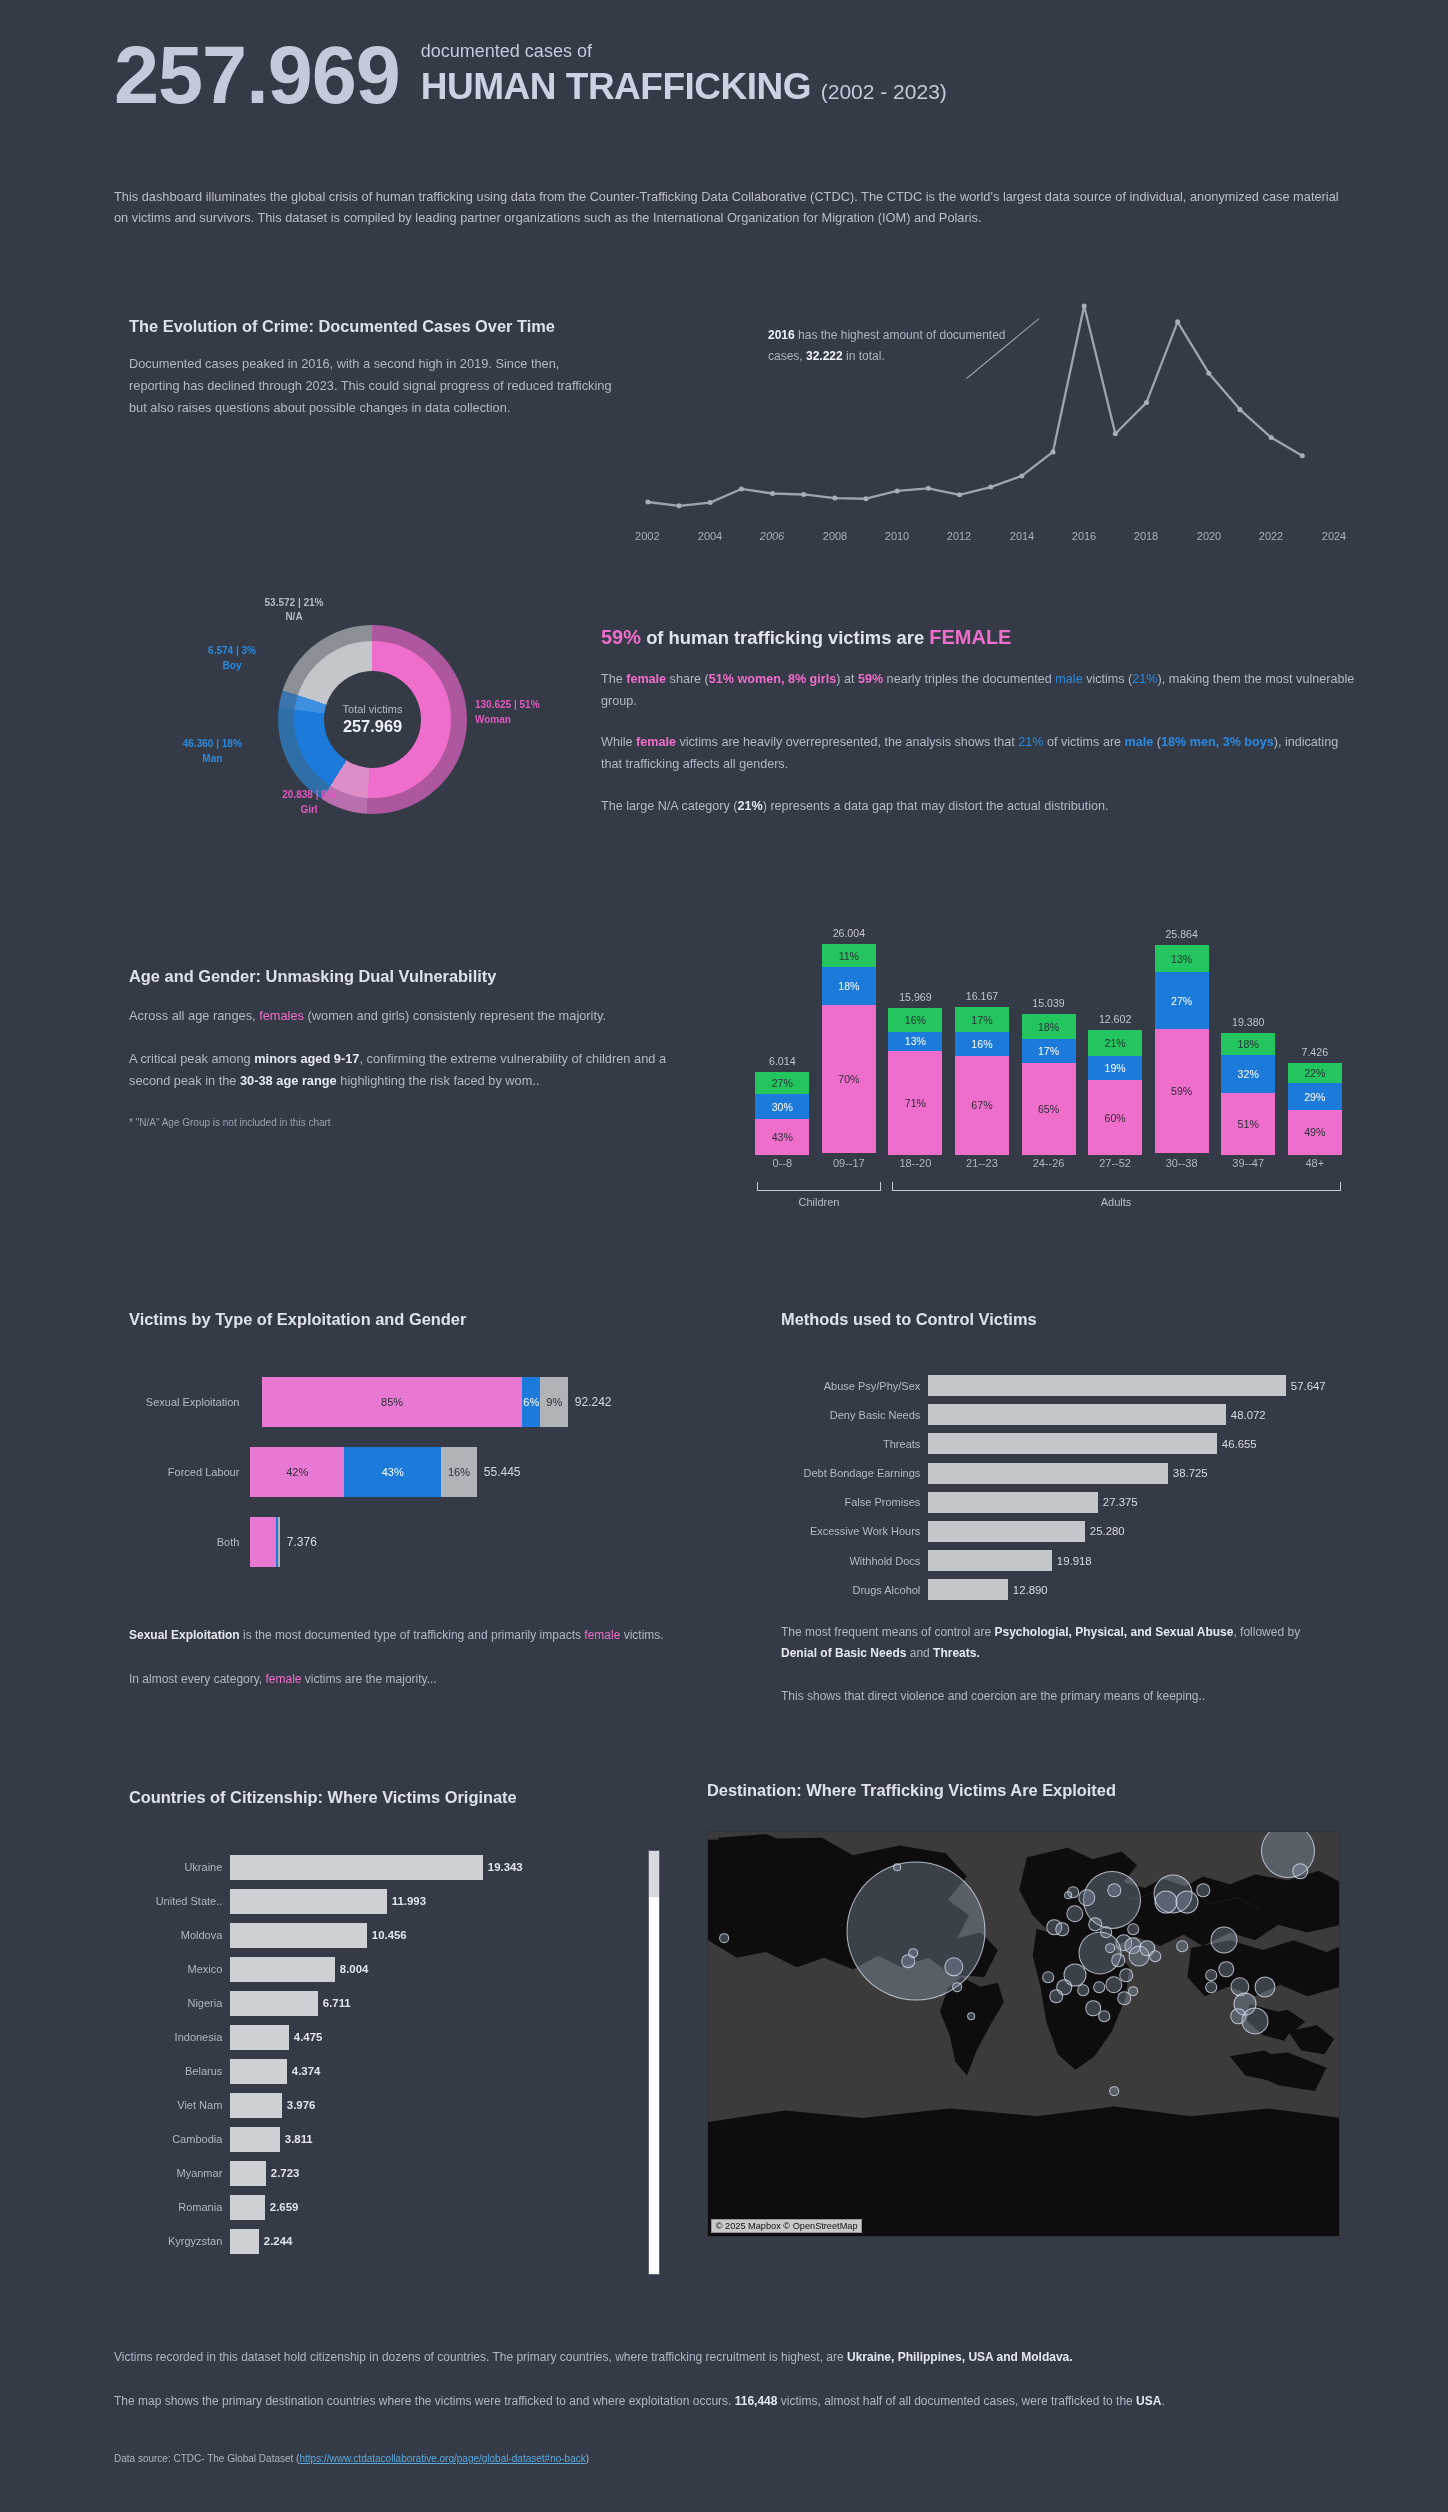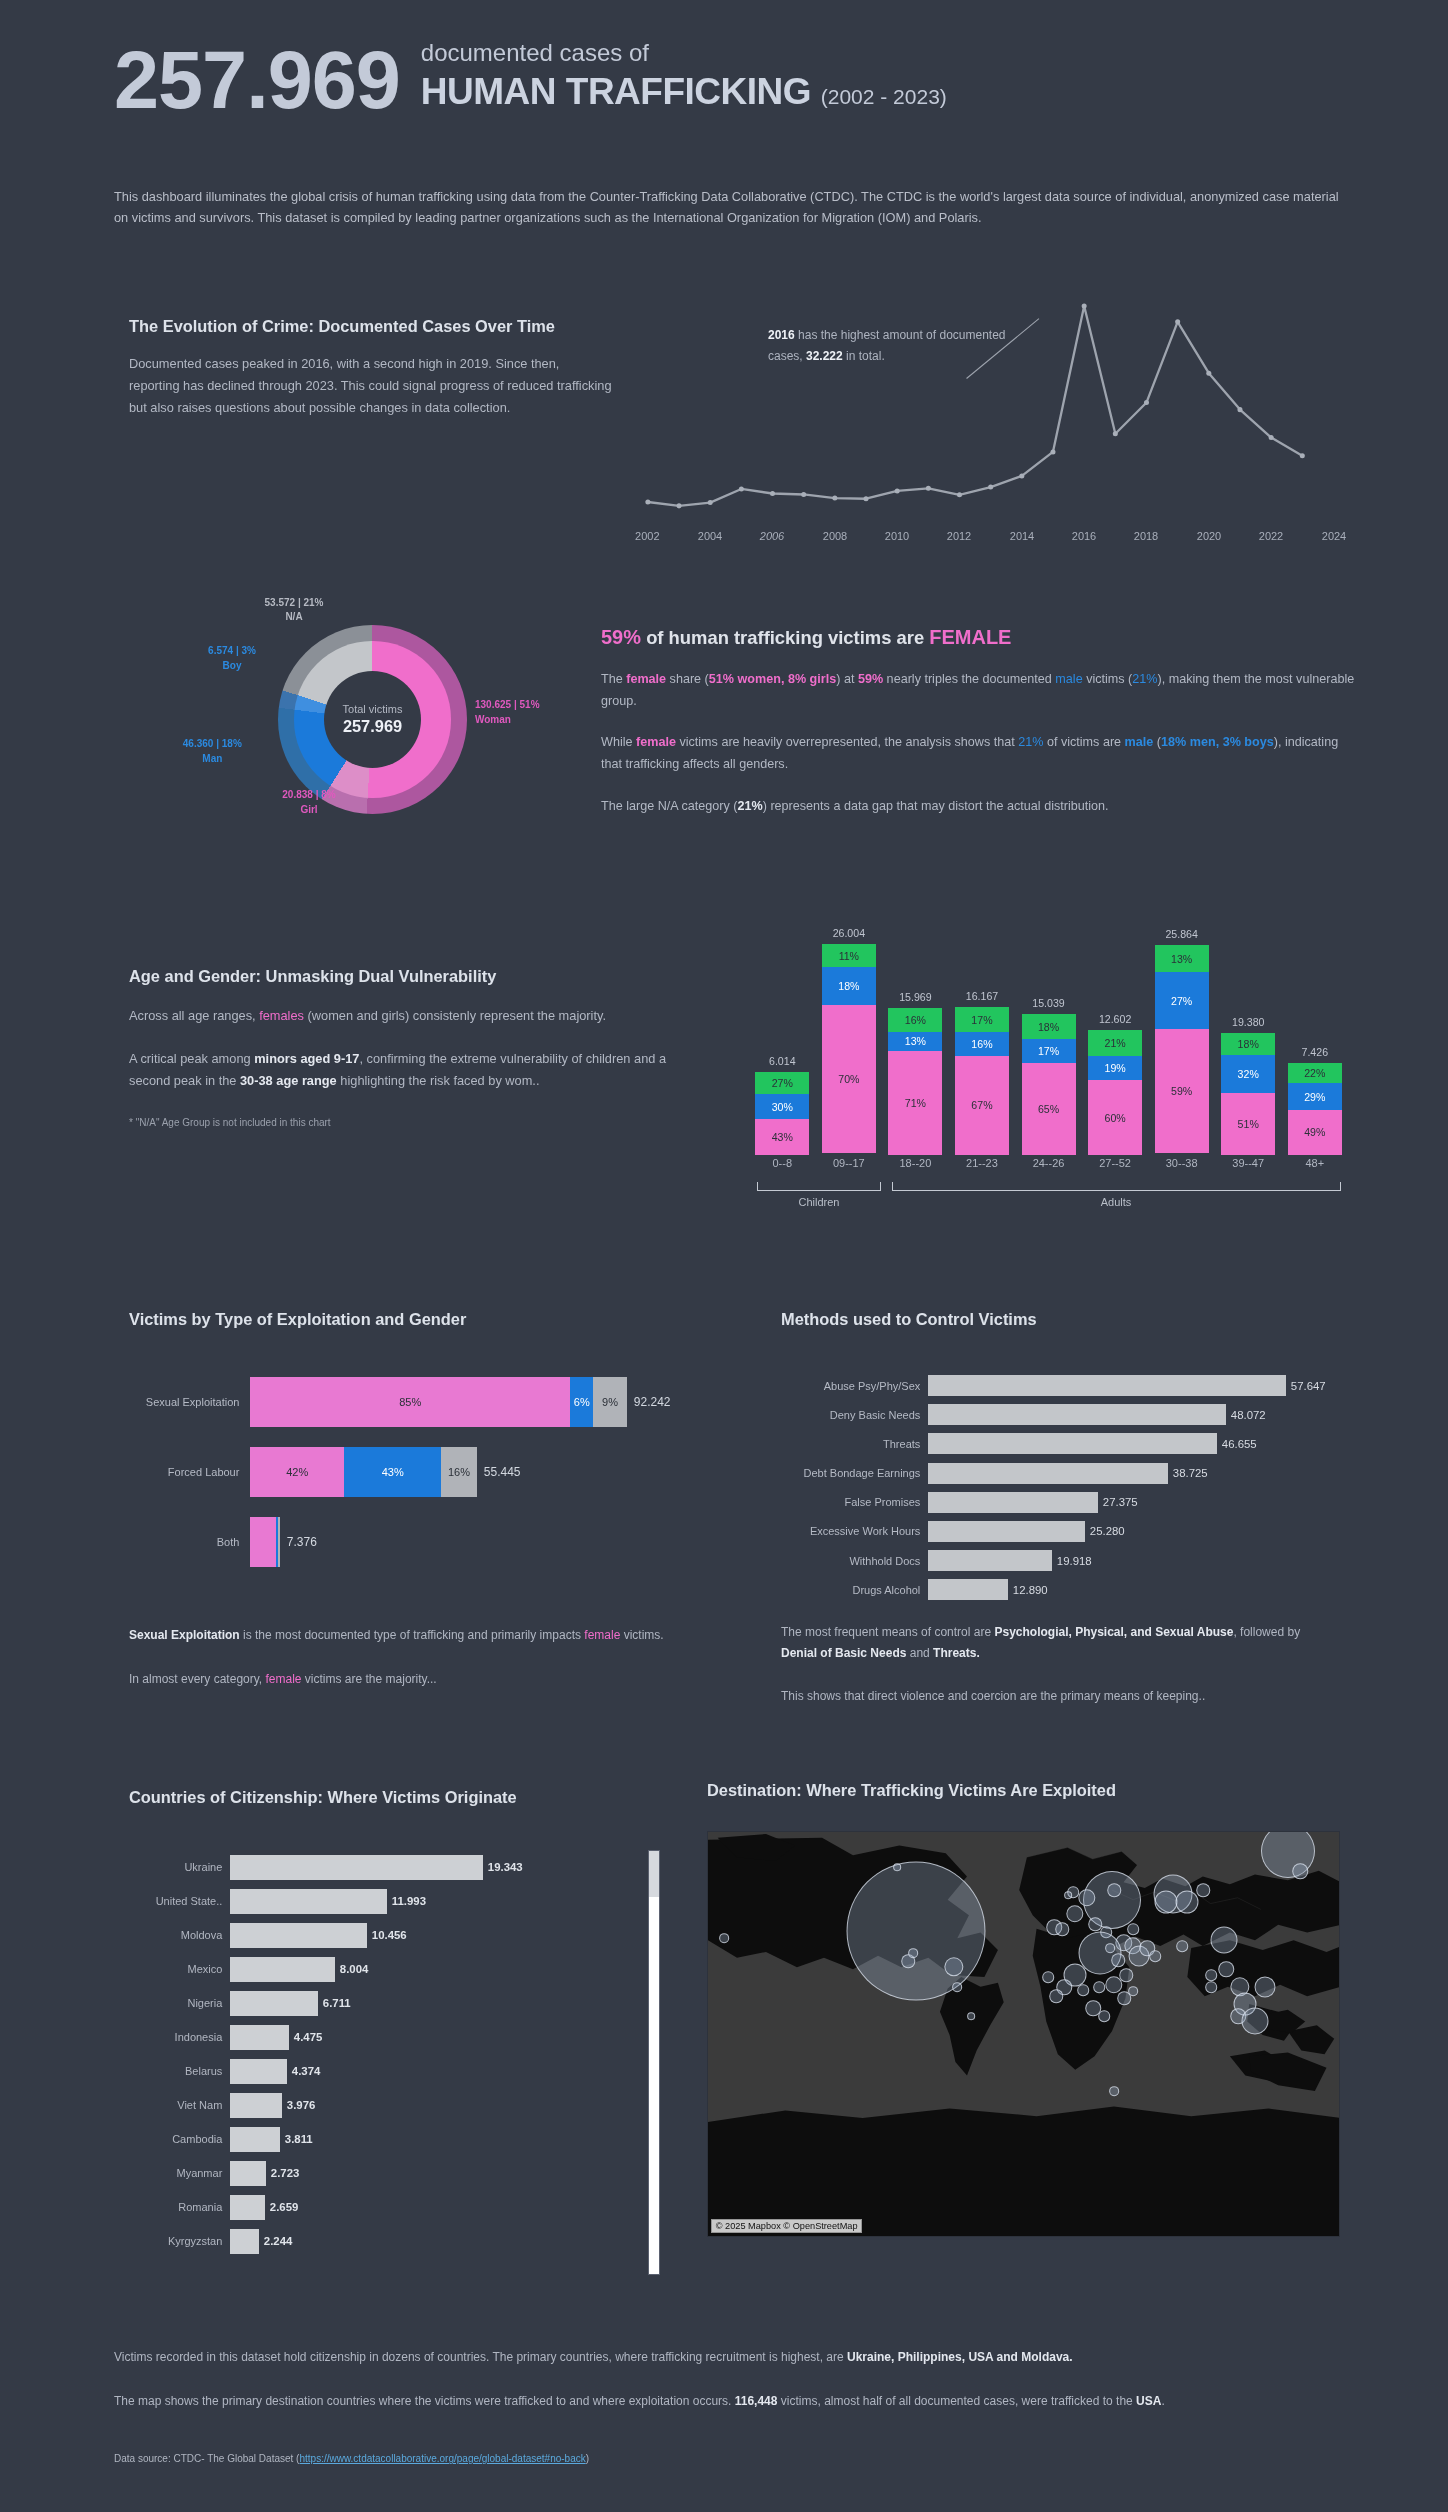--- a/index.html
+++ b/index.html
@@ -16,21 +16,21 @@
     overflow: hidden;
   }
 
   
   .header { position: absolute; left: 114px; top: 37px; display: flex; align-items: flex-end; }
   .big-number {
     font-size: 81px; font-weight: 700; color: #c3cad8;
     letter-spacing: -1px; line-height: 0.95;
   }
   .header-right { margin-left: 21px; padding-bottom: 5.8px; }
-  .doc-cases { font-size: 24px; color: #c3cad8; font-weight: 400; line-height: 1.3; }
+  .doc-cases { font-size: 18px; color: #c3cad8; font-weight: 400; line-height: 1.3; }
   .title-row { display: flex; align-items: baseline; margin-top: 2.9px; }
   .main-title { font-size: 37px; font-weight: 700; color: #ccd3e0; letter-spacing: -0.5px; }
   .year-range { font-size: 21px; color: #c3cad8; margin-left: 9.7px; font-weight: 400; }
 
   .intro {
     position: absolute; left: 114px; top: 186px; width: 1228px;
     font-size: 12.8px; line-height: 1.65; color: #b9bec9;
   }
 
   
@@ -386,21 +386,21 @@
     <div class="bracket" style="left:143px;top:288px;width:449px"></div>
     <div class="bracket-lbl" style="left:70px;top:302px">Children</div>
     <div class="bracket-lbl" style="left:367px;top:302px">Adults</div>
   </div>
 
   <div class="exp-block">
     <div class="sec-title">Victims by Type of Exploitation and Gender</div>
     <div class="exp-rows" id="exp-rows">
         <div class="exp-row">
           <div class="exp-lbl">Sexual Exploitation</div>
-          <div class="exp-bar" style="width: 377px;">
+          <div class="exp-bar" style="width: 306px; margin-left: 12px;">
             <div class="exp-seg f" style="width: 85%;">85%</div>
             <div class="exp-seg m" style="width: 6%;">6%</div>
             <div class="exp-seg n" style="width: 9%;">9%</div>
           </div>
           <div class="exp-total">92.242</div>
         </div>
         <div class="exp-row">
           <div class="exp-lbl">Forced Labour</div>
           <div class="exp-bar" style="width: 227px;">
             <div class="exp-seg f" style="width: 42%;">42%</div>

